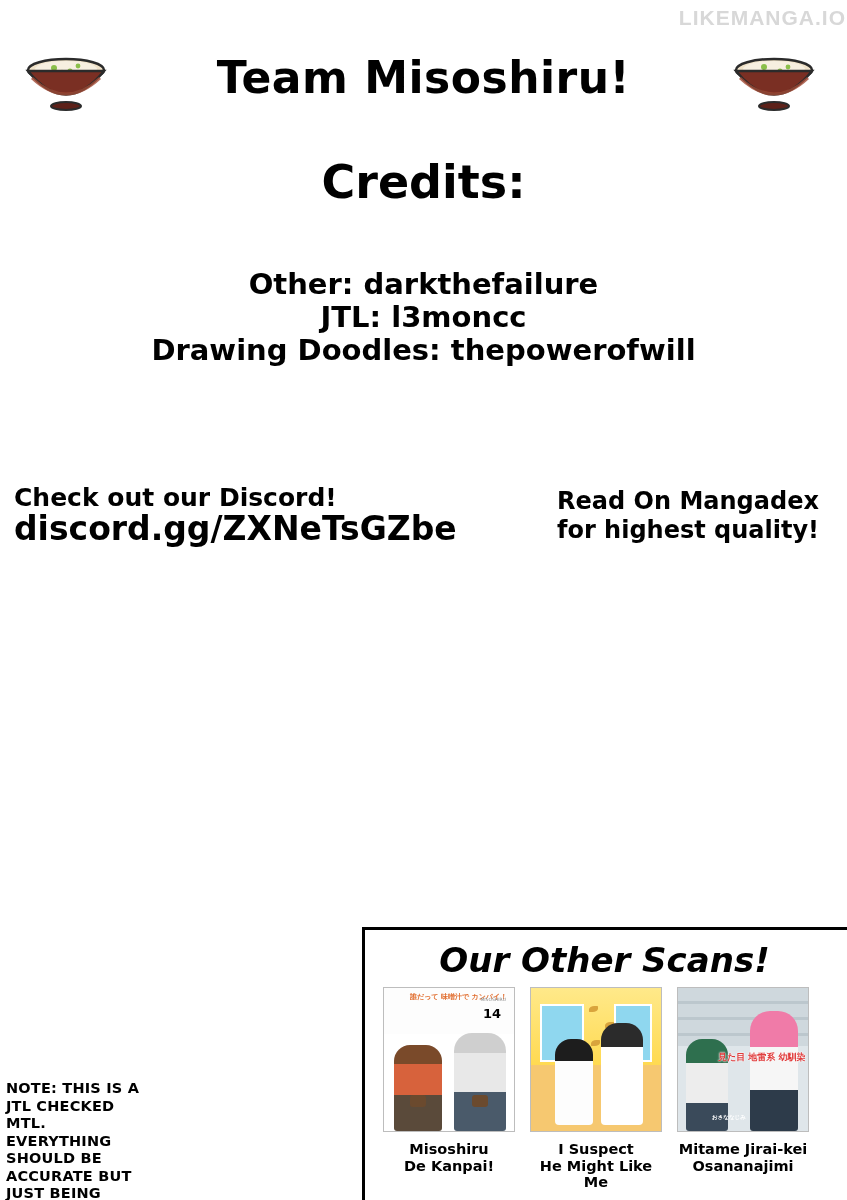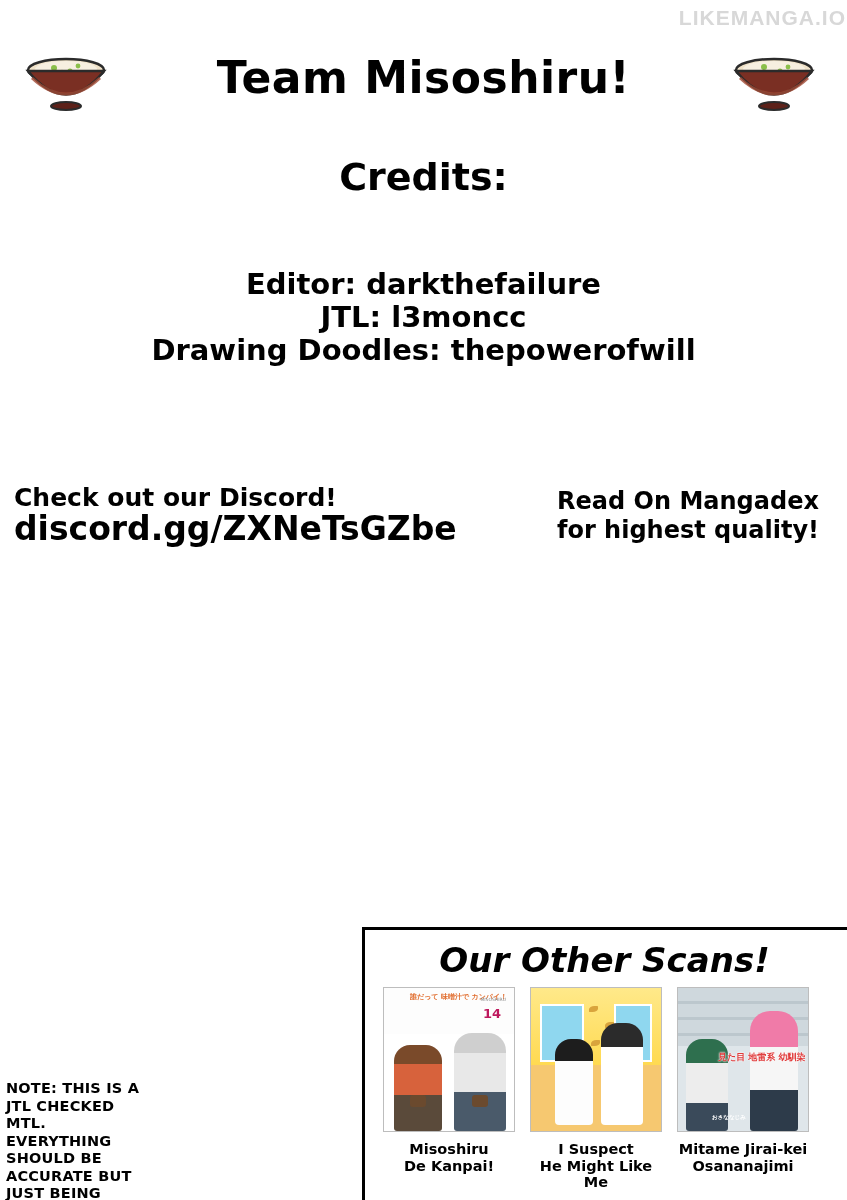--- a/index.html
+++ b/index.html
@@ -56,21 +56,21 @@
   .bowl.right { left: 726px; top: 20px; }
 
   
   .credits-heading {
     position: absolute;
     top: 155px;
     left: 0;
     width: 847px;
     text-align: center;
     font-weight: bold;
-    font-size: 38px;
+    font-size: 46px;
   }
   .credits-list {
     position: absolute;
     top: 268px;
     left: 0;
     width: 847px;
     text-align: center;
   }
   .credits-list .line {
     font-weight: bold;
@@ -181,21 +181,21 @@
     position: absolute; top: 0; left: 0; right: 0; height: 46px;
     background: #fdfdfd;
   }
   .c1 .c1-jp {
     position: absolute; top: 5px; left: 26px;
     font-size: 7px; color: #e06a2a; line-height: 8px; text-align: center;
     font-weight: bold;
   }
   .c1 .c1-num {
     position: absolute; top: 18px; right: 13px;
-    font-size: 13px; font-weight: bold; color: #be185d;
+    font-size: 13px; font-weight: bold; color: #000000;
   }
   .c1 .c1-tiny {
     position: absolute; top: 9px; right: 8px;
     font-size: 4.5px; color: #888;
   }
   .c1 .fig-a {
     position: absolute; bottom: 0; left: 10px; width: 48px; height: 86px;
     background: linear-gradient(180deg,#7a4a2a 0 22%, #d7623c 22% 58%, #5a4a3a 58% 100%);
     border-radius: 16px 16px 3px 3px;
   }
@@ -299,21 +299,21 @@
       <circle cx="46" cy="29" r="2.2" fill="#d8c07a"></circle>
       <path d="M10 27 Q48 74 86 27 Z" fill="#7a2f23" stroke="#2b2b2b" stroke-width="2.5"></path>
       <path d="M14 34 Q48 66 82 34" fill="none" stroke="#a14a34" stroke-width="3" opacity="0.8"></path>
       <ellipse cx="48" cy="62" rx="15" ry="4" fill="#5d2119" stroke="#2b2b2b" stroke-width="2"></ellipse>
     </svg>
   </div>
 </div>
 
 <div class="credits-heading">Credits:</div>
 <div class="credits-list">
-  <div class="line">Editor: darkthefailure</div>
+  <div class="line">Other: darkthefailure</div>
   <div class="line">JTL: l3moncc</div>
   <div class="line">Drawing Doodles: thepowerofwill</div>
 </div>
 
 <div class="discord-block">
   <div class="l1">Check out our Discord!</div>
   <div class="l2">discord.gg/ZXNeTsGZbe</div>
 </div>
 
 <div class="mangadex-block">

